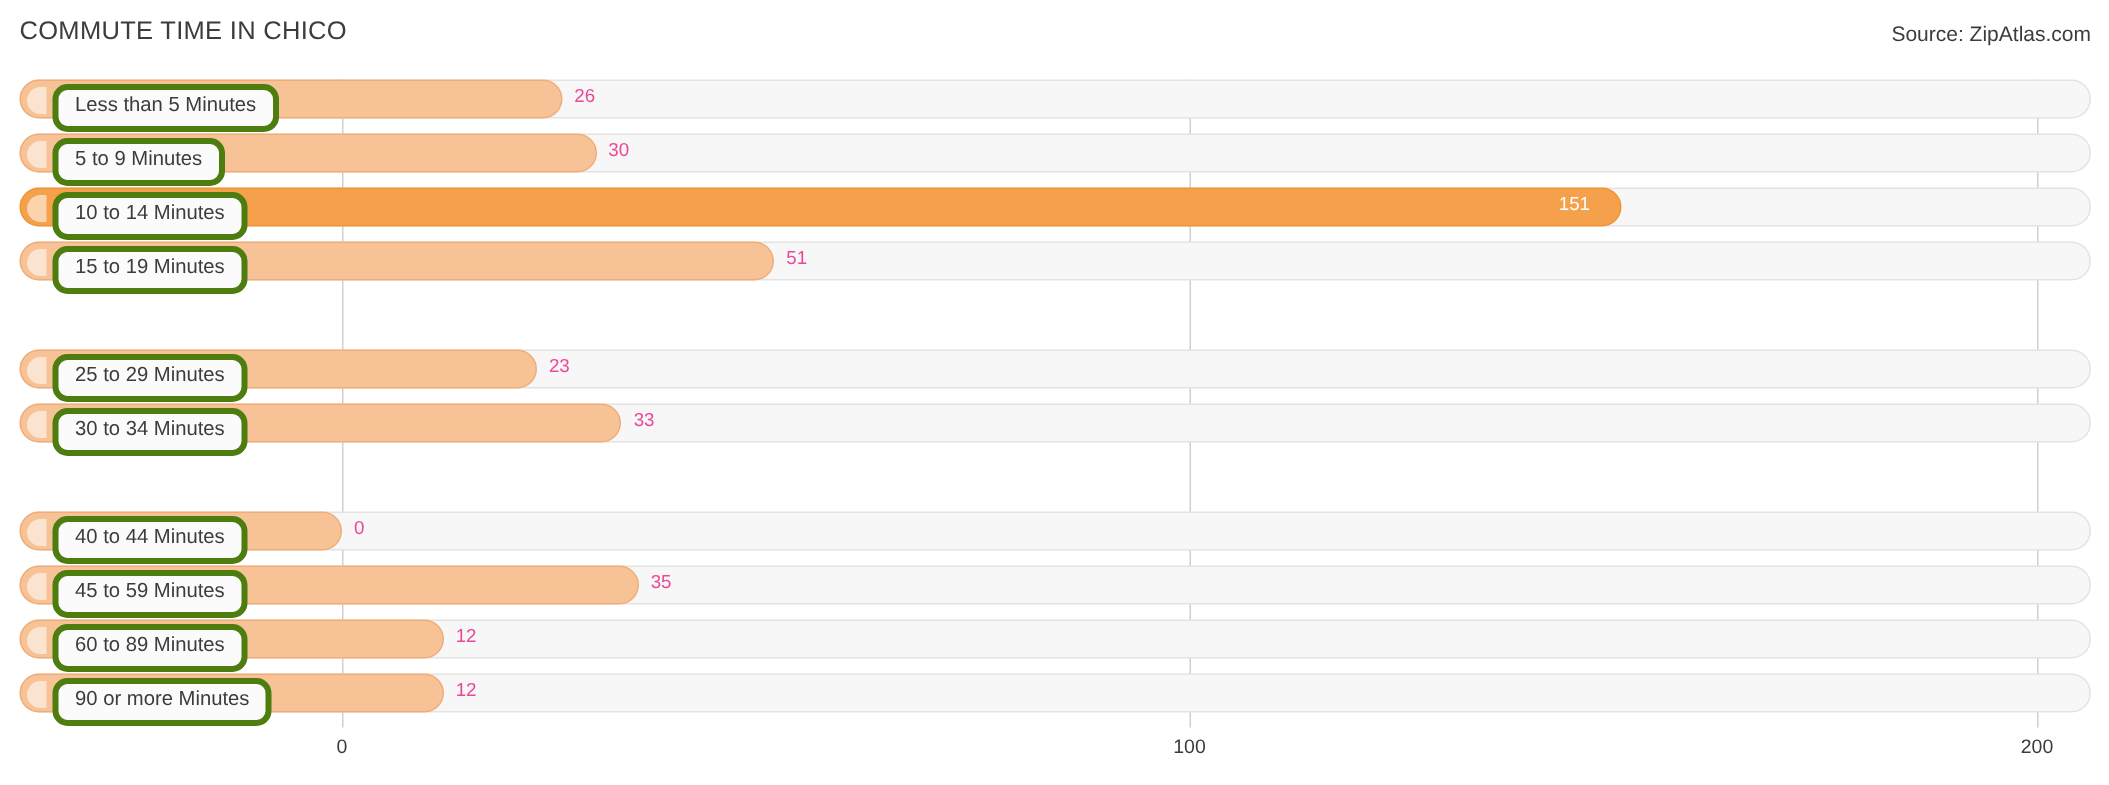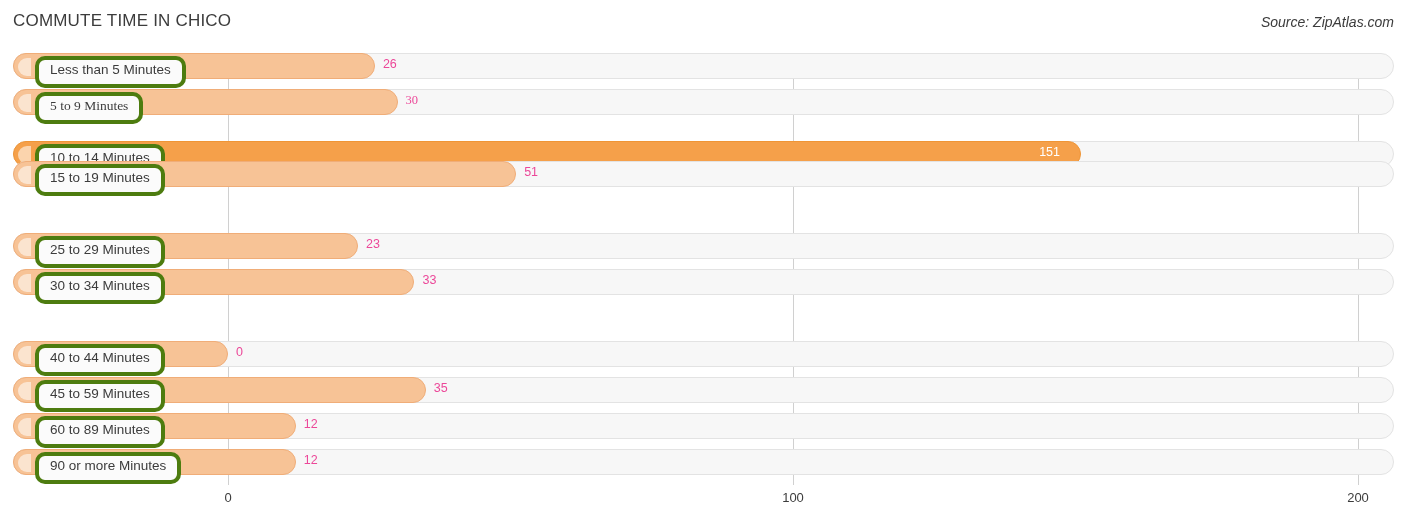--- a/index.html
+++ b/index.html
@@ -26,21 +26,20 @@
     font-size: 17px;
     color: #3c3c3c;
     letter-spacing: 0.2px;
     white-space: nowrap;
   }
   #chart-source {
     position: absolute;
     right: 12px;
     top: 14px;
     font-size: 14px;
-    font-style: italic;
     color: #3c3c3c;
     white-space: nowrap;
   }
   #plot {
     position: absolute;
     left: 13px;
     top: 53px;
     width: 1381px;
     height: 432px;
   }
@@ -147,29 +146,29 @@
       <div class="gridline" style="left: 780px;"></div>
       <div class="gridline" style="left: 1345px;"></div>
       <div class="row" style="top: 0px;">
         <div class="track"></div>
         <div class="bar" style="width: 361.9px;">
           <div class="bar-cap"></div>
         </div>
         <div class="cat-label">Less than 5 Minutes</div>
         <div class="val-label" style="left: 369.9px;">26</div>
       </div>
-      <div class="row" style="top: 36px; font-family: Liberation Serif, serif;">
+      <div class="row" style="top: 36px;">
         <div class="track"></div>
         <div class="bar" style="width: 384.5px;">
           <div class="bar-cap"></div>
         </div>
         <div class="cat-label">5 to 9 Minutes</div>
         <div class="val-label" style="left: 392.5px;">30</div>
       </div>
-      <div class="row" style="top: 88px;">
+      <div class="row" style="top: 72px;">
         <div class="track"></div>
         <div class="bar max" style="width: 1068.15px;">
           <div class="bar-cap"></div>
         </div>
         <div class="cat-label">10 to 14 Minutes</div>
         <div class="val-label inside" style="left: 1026.15px;">151</div>
       </div>
       <div class="row" style="top: 108px;">
         <div class="track"></div>
         <div class="bar" style="width: 503.15px;">

